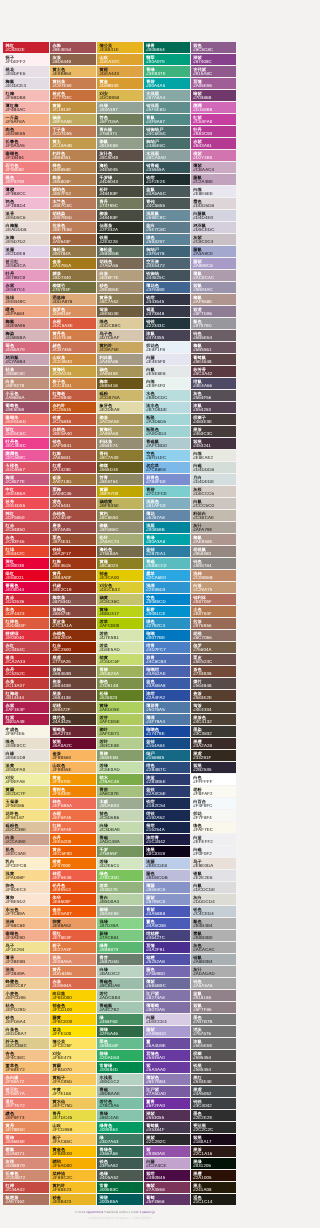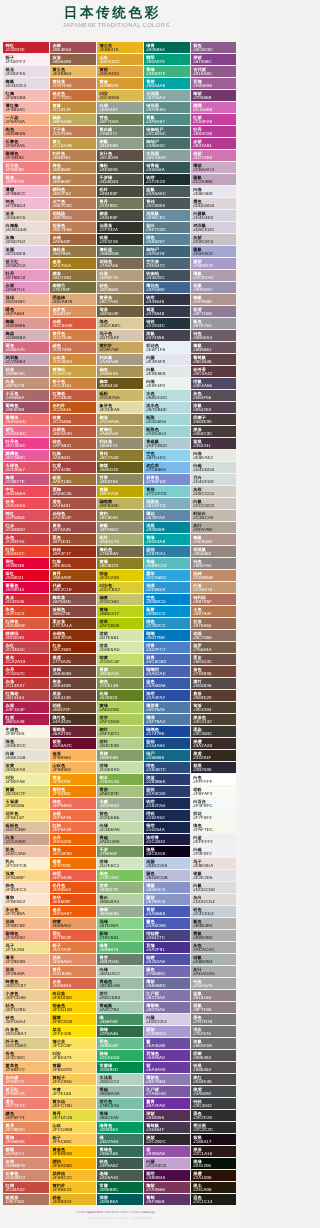--- a/index.html
+++ b/index.html
@@ -18,24 +18,20 @@
   #footer{position:absolute;left:0;top:1205px;width:240px;height:23px;background:#f5f3f2;}
   #ftext{position:absolute;left:-5px;top:4.9px;width:240px;text-align:center;font-family:"Liberation Sans",sans-serif;font-size:3.05px;line-height:5px;color:#8e8e8e;white-space:nowrap;}
   #ftext .lnk{color:#7b4fa8;}
   #ftext .hrt{color:#b06ab0;}
   #wmark{position:absolute;left:0;top:10.6px;width:240px;text-align:center;font-family:"Liberation Sans",sans-serif;font-size:3.1px;line-height:4.6px;color:#d2d2d8;white-space:nowrap;letter-spacing:0.1px;}
 </style>
 </head>
 <body>
 
 <div id="page">
-  <div id="header">
-    <div id="title">日本传统色彩</div>
-    <div id="subtitle">JAPANESE TRADITIONAL COLORS</div>
-  </div>
   <div id="grid">
       <div class="sw" style="left: 3px; top: 42.45px; width: 45.85px; height: 10.85px; background: rgb(200, 32, 46); color: rgb(255, 255, 255);">
         <span class="nm">韩红</span>
         <span class="hx">#C8202E</span>
       </div>
       <div class="sw" style="left: 3px; top: 54.45px; width: 45.85px; height: 10.85px; background: rgb(253, 239, 242); color: rgb(20, 20, 20);">
         <span class="nm">抚子</span>
         <span class="hx">#FDEFF2</span>
       </div>
       <div class="sw" style="left: 3px; top: 66.45px; width: 45.85px; height: 10.85px; background: rgb(232, 223, 230); color: rgb(20, 20, 20);">

